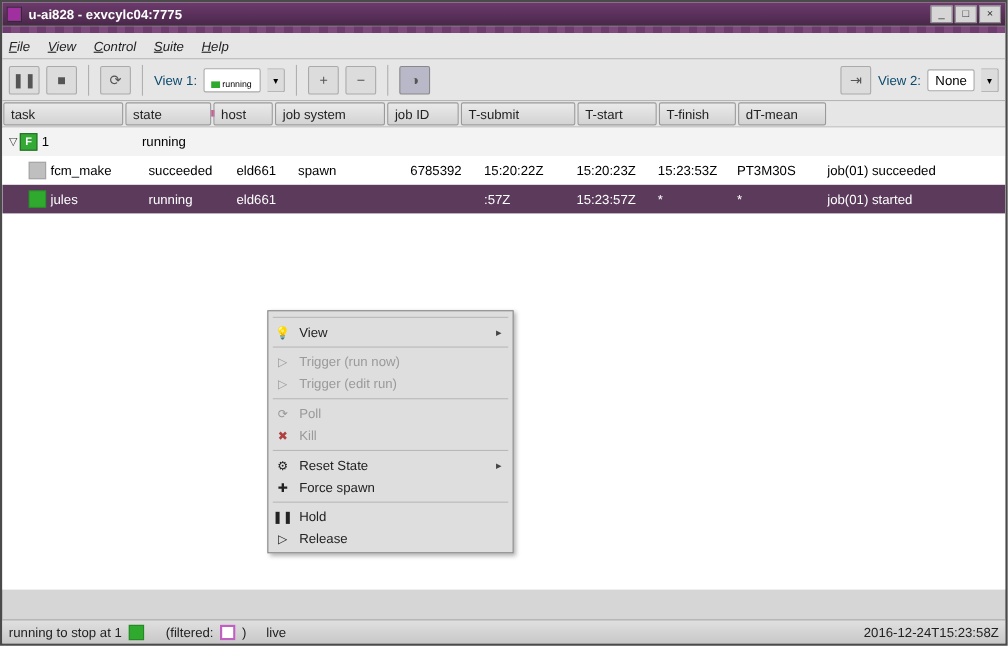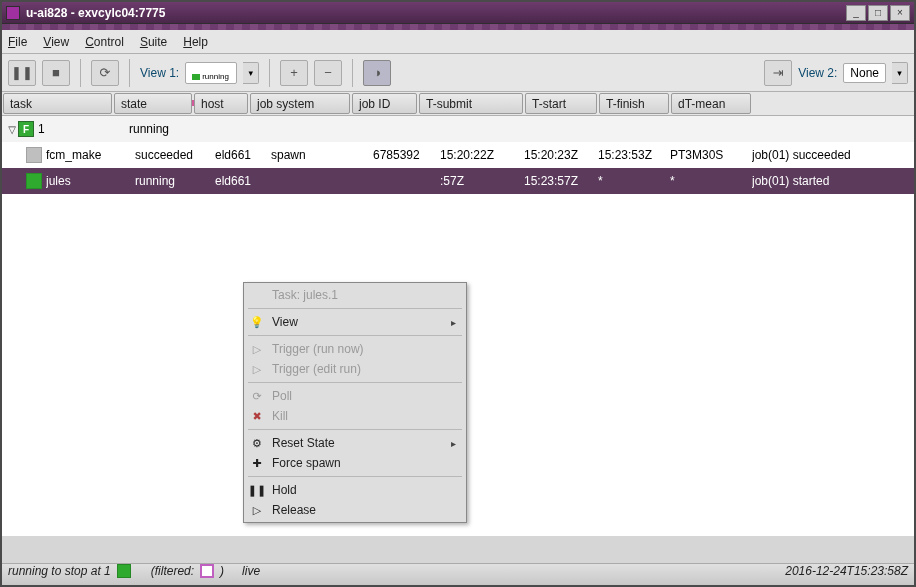--- a/index.html
+++ b/index.html
@@ -54,20 +54,21 @@
     background: #e6e6e6;
     border-bottom: 1px solid #b0b0b0;
     display: flex;
     align-items: center;
     padding: 0 6px;
     gap: 16px;
   }
   .menubar span {
     color: #222;
     cursor: pointer;
+    font-style: italic;
   }
   .menubar span u { text-decoration: underline; }
   .toolbar {
     height: 38px;
     background: #e6e6e6;
     border-bottom: 1px solid #b0b0b0;
     display: flex;
     align-items: center;
     padding: 0 6px;
     gap: 6px;
@@ -204,24 +205,24 @@
     margin: 3px 4px;
   }
   .cm-arrow { font-size: 10px; color: #444; }
   .statusbar {
     position: absolute;
     bottom: 0; left: 0; right: 0;
     height: 22px;
     background: linear-gradient(to bottom, #e0e0e0, #c8c8c8);
     border-top: 1px solid #aaa;
     display: flex;
+    align-items: center;
     padding: 0 6px;
     color: #222;
     gap: 6px;
-    font-style: italic;
   }
   .statusbar .sq2 {
     width: 14px; height: 14px;
     display: inline-block;
     border: 1px solid rgba(0,0,0,0.2);
   }
   .statusbar .right { margin-left: auto; }
 </style>
 </head>
 <body>
@@ -319,23 +320,20 @@
     <span class="cell" style="width:102px"></span>
     <span class="cell" style="width:67px"></span>
     <span class="cell" style="width:84px">:57Z</span>
     <span class="cell" style="width:74px">15:23:57Z</span>
     <span class="cell" style="width:72px">*</span>
     <span class="cell" style="width:82px">*</span>
     <span class="cell" style="flex:1">job(01) started</span>
   </div>
 
   <div class="contextmenu">
-    <div class="cmitem disabled">
-      <span>Task: jules.1</span>
-    </div>
     <div class="cmsep"></div>
     <div class="cmitem">
       <span class="cmicon">💡</span>
       <span>View</span>
       <span class="cm-arrow">▸</span>
     </div>
     <div class="cmsep"></div>
     <div class="cmitem disabled">
       <span class="cmicon">▷</span>
       <span>Trigger (run now)</span>

